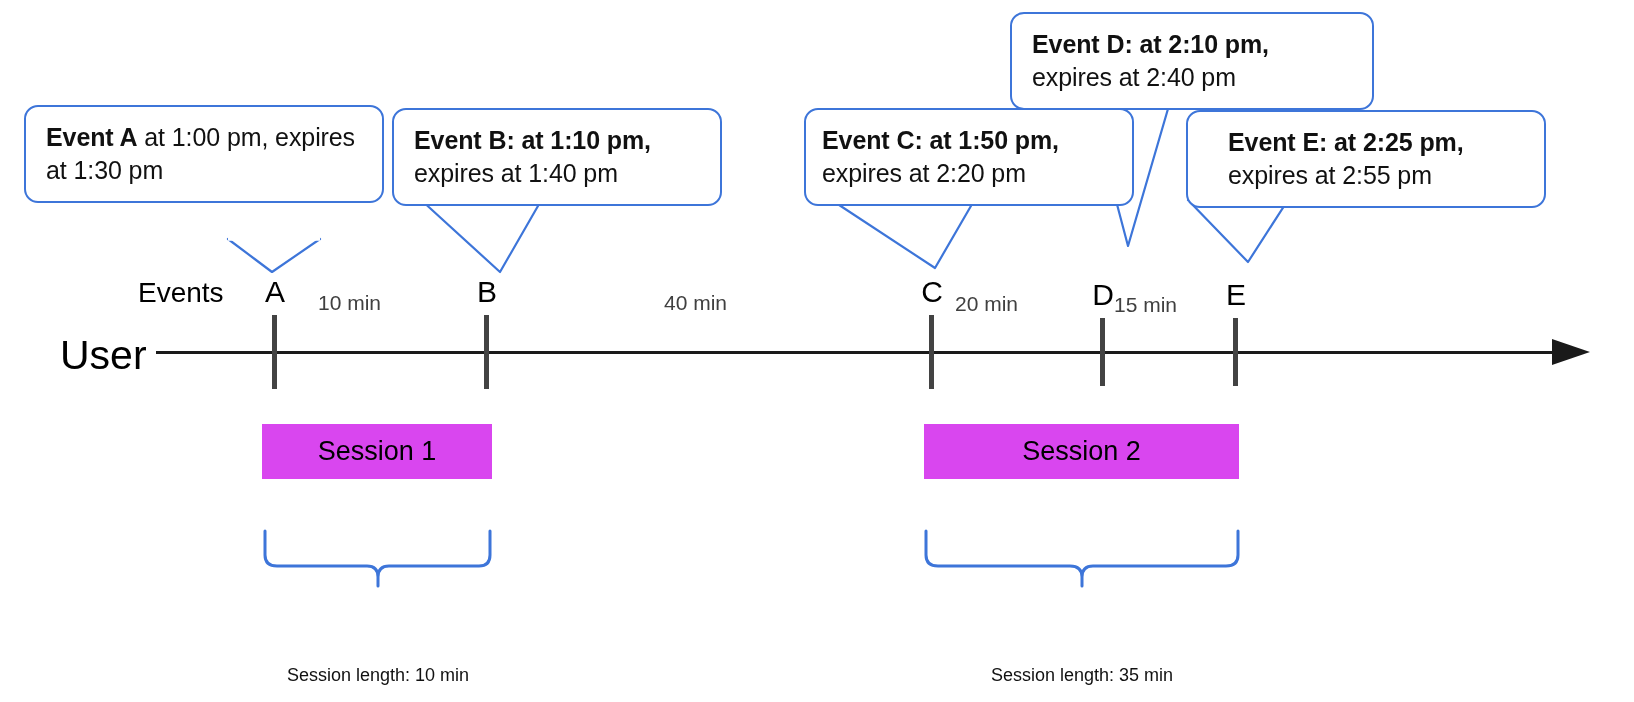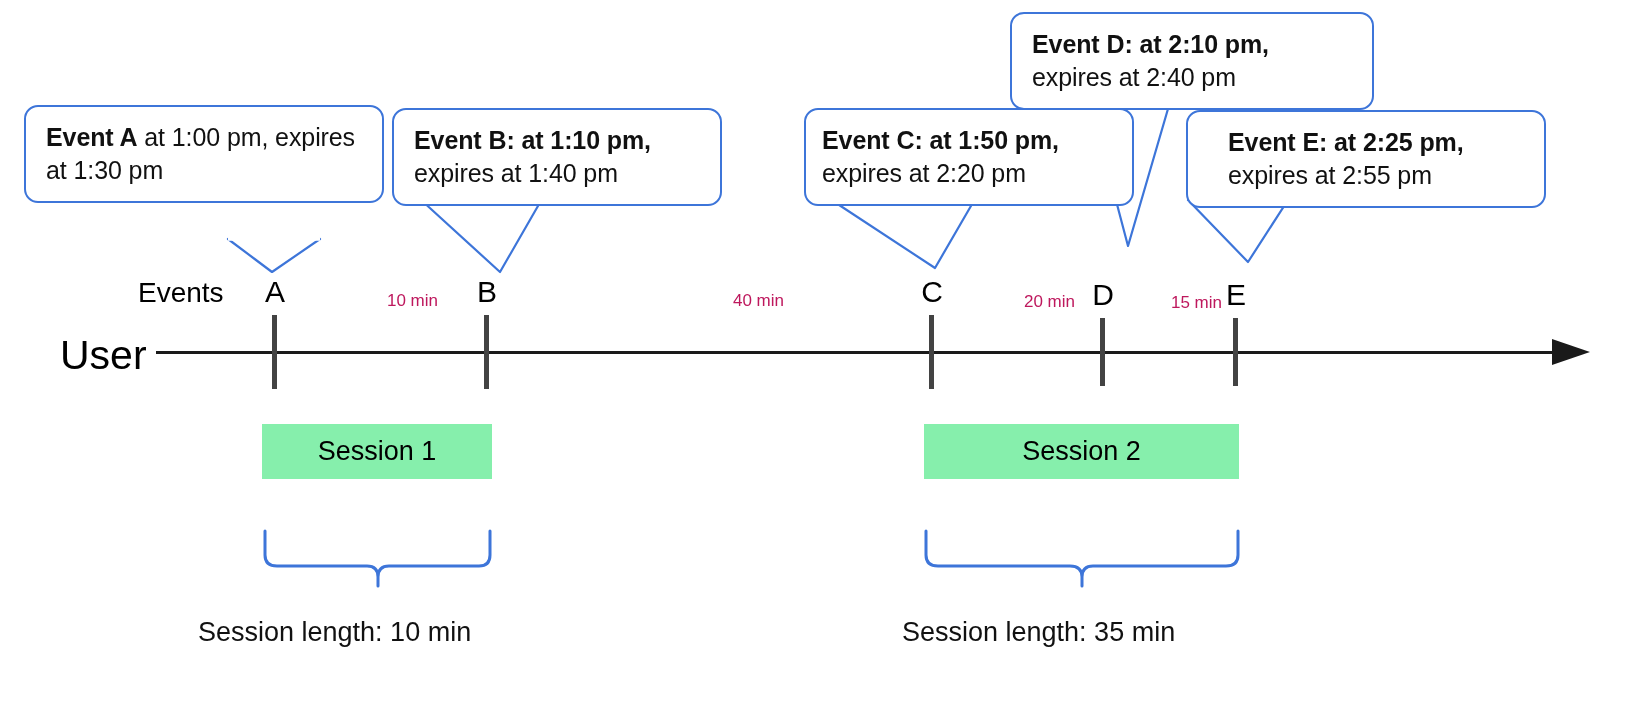--- a/index.html
+++ b/index.html
@@ -71,45 +71,47 @@
   }
   .marker-letter {
     position: absolute;
     font-size: 30px;
     text-align: center;
     color: #000000;
     white-space: nowrap;
   }
   .gap-label {
     position: absolute;
-    font-size: 17px;
-    text-align: right;
-    color: #be185d;
+    font-size: 21px;
+    text-align: left;
+    color: #404040;
     white-space: nowrap;
   }
 
   
   .session-bar {
     position: absolute;
     box-sizing: border-box;
-    background: #86efac;
+    background: #d946ef;
     display: flex;
     align-items: center;
     justify-content: center;
     font-size: 27px;
     color: #000000;
     z-index: 2;
   }
 
   
   .session-caption {
     position: absolute;
-    font-size: 27px;
+    font-size: 18px;
+    text-align: center;
     color: #111111;
     white-space: nowrap;
+    margin-top: 48px;
   }
 </style>
 </head>
 <body>
 
 <div id="canvas">
 
   <svg id="vector-layer" viewBox="0 0 1634 702">
 
     <path d="M 228 239 L 272 272 L 320 239" fill="#ffffff" stroke="#3d75d9" stroke-width="2.2" stroke-linejoin="round" stroke-linecap="round"></path>

